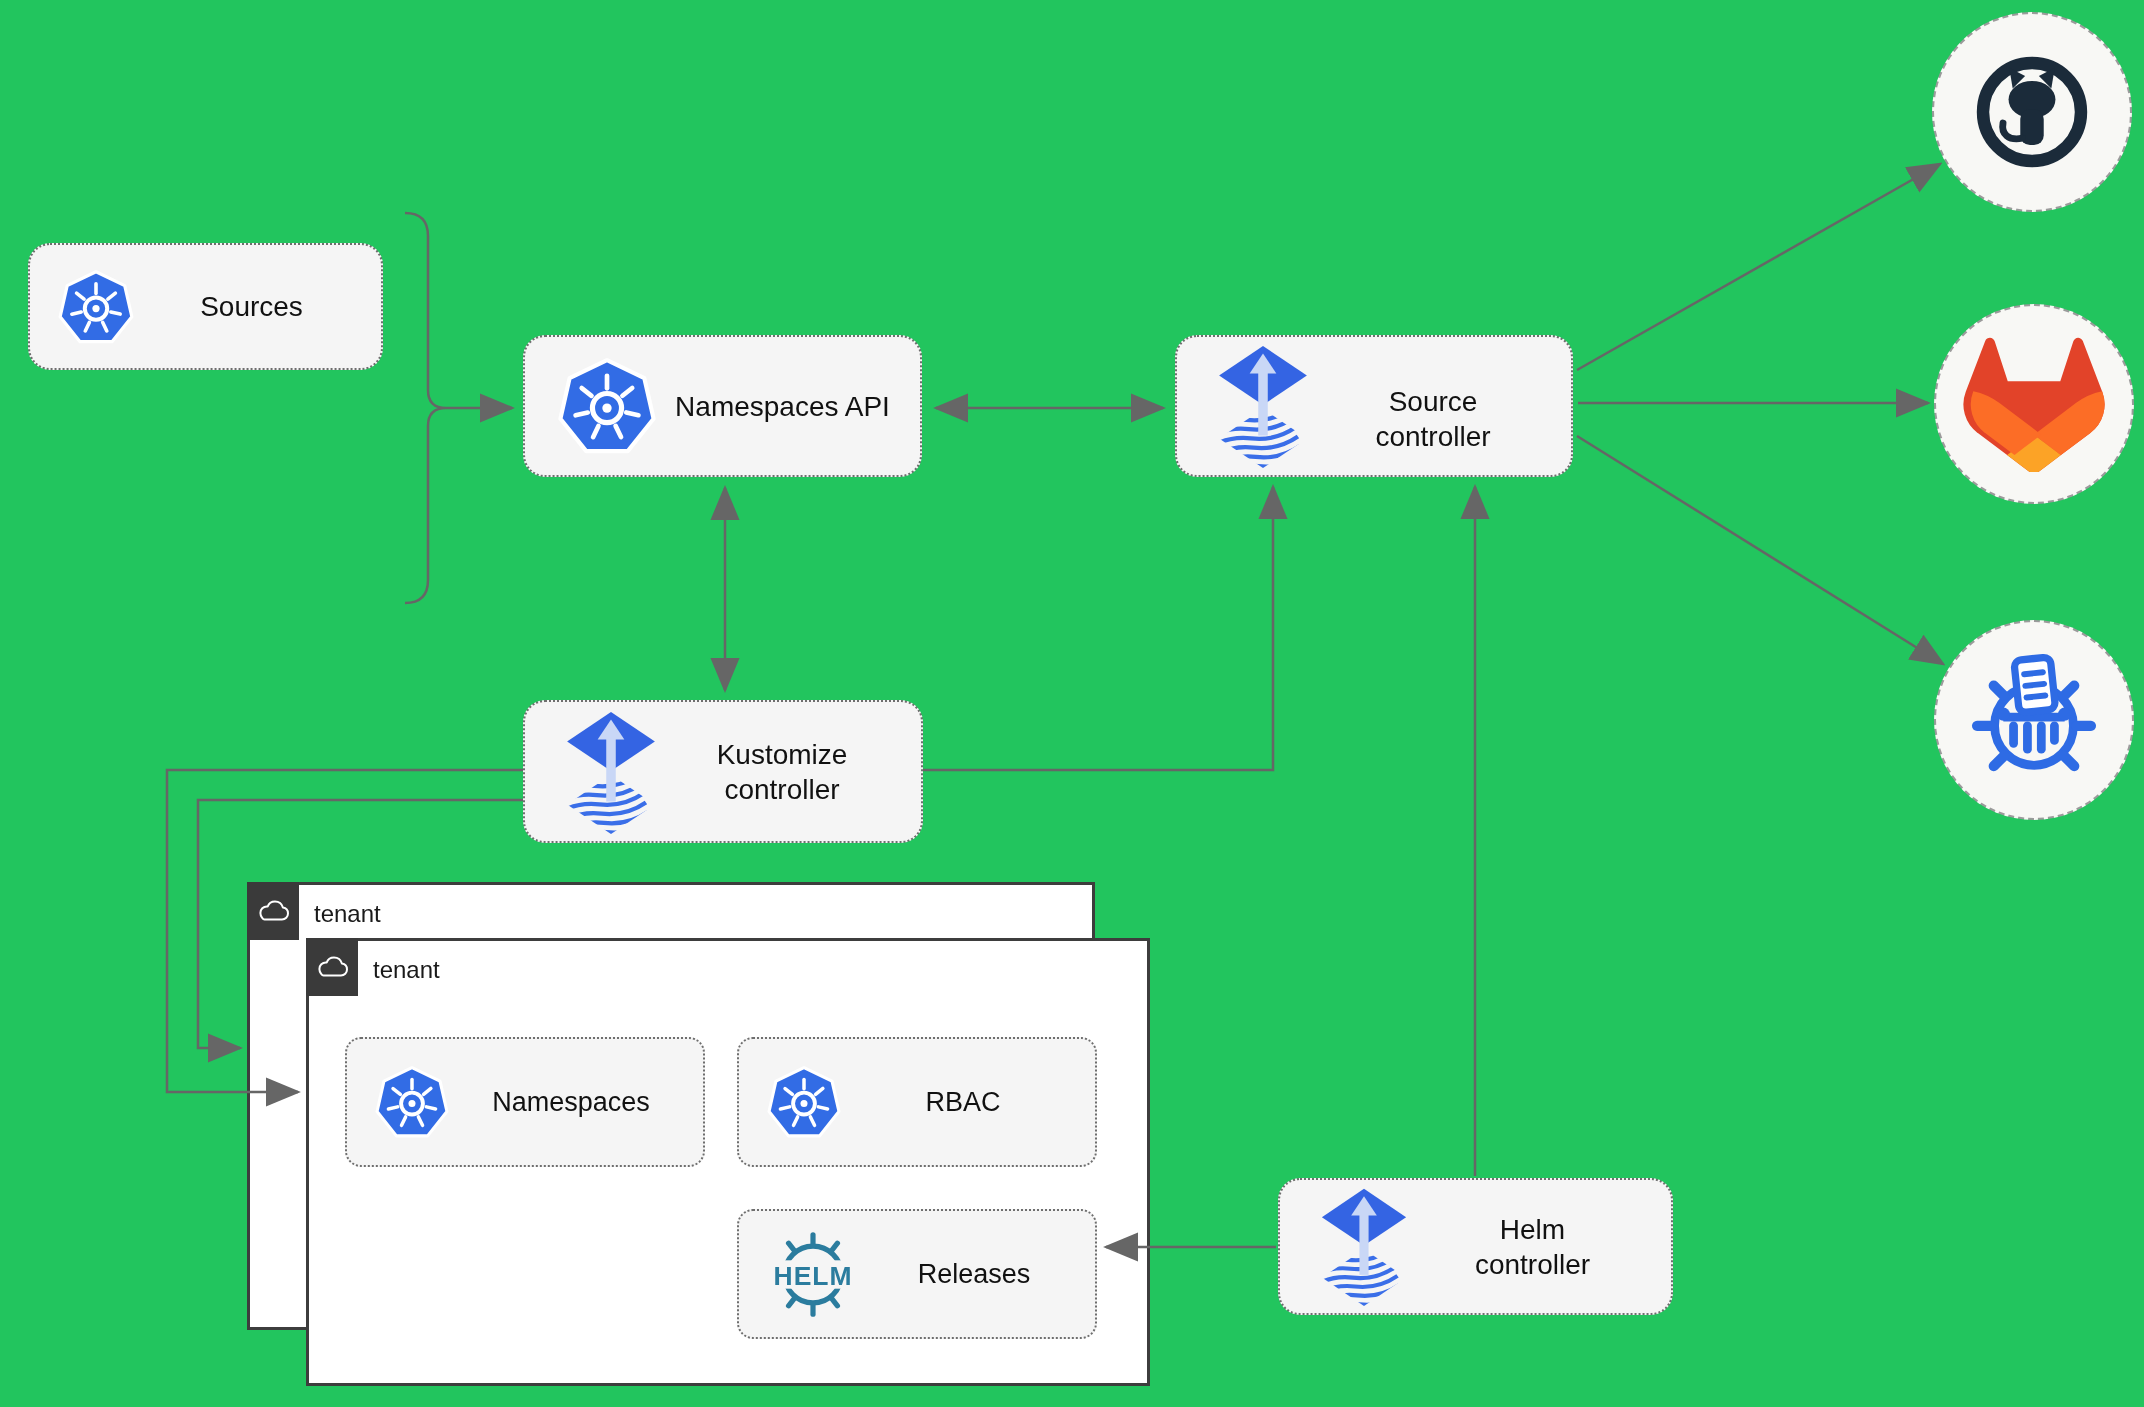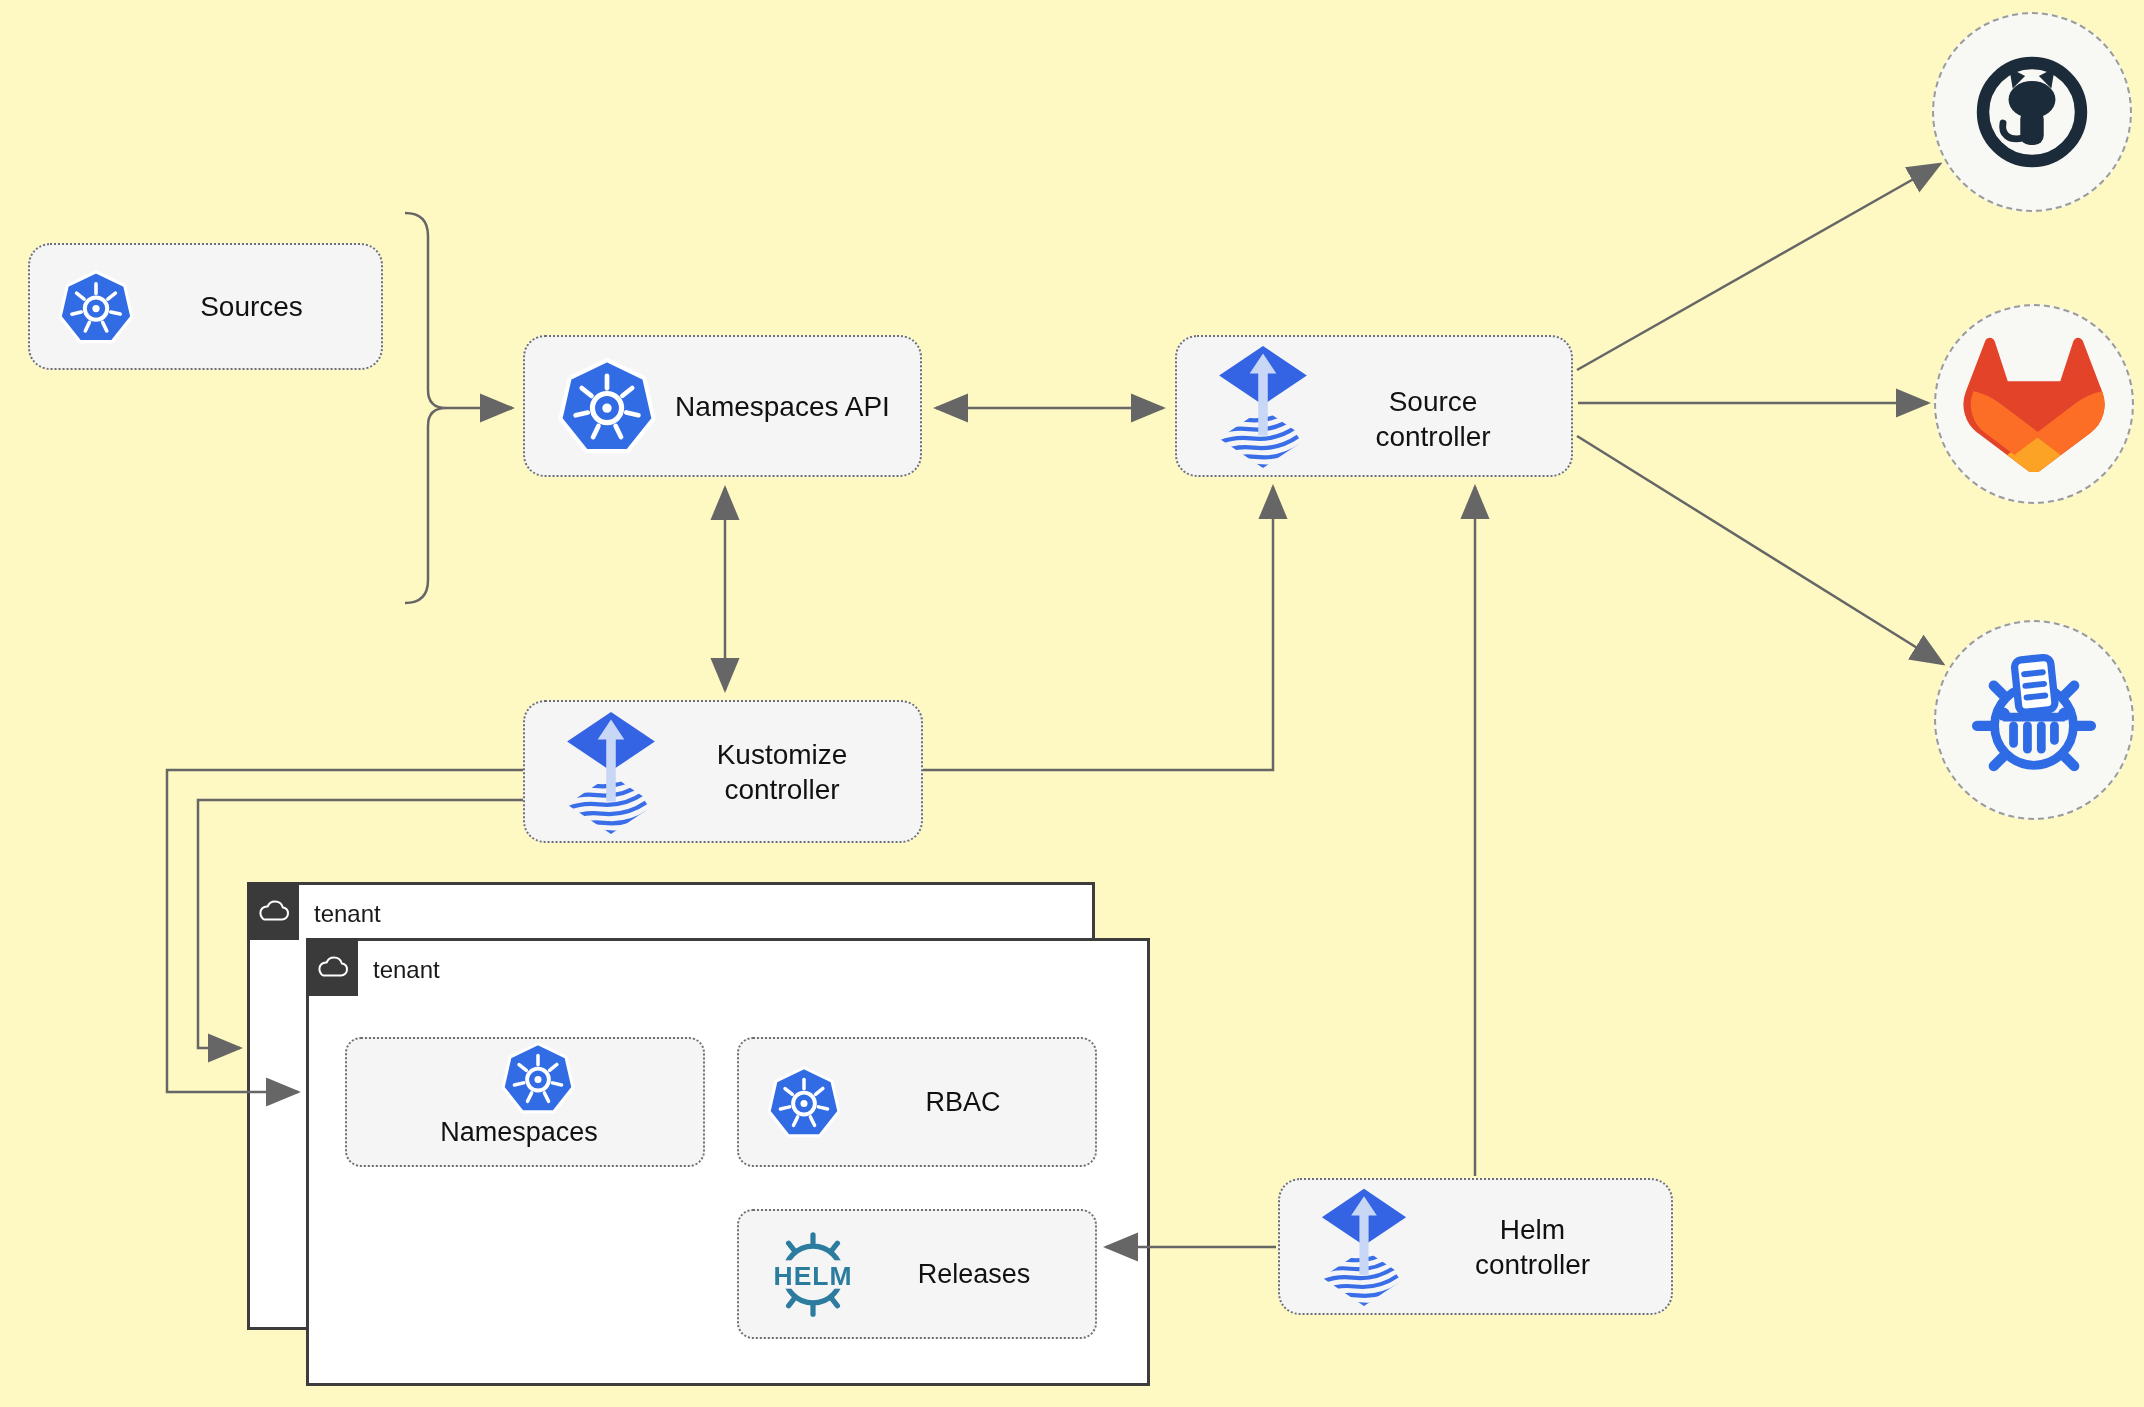--- a/index.html
+++ b/index.html
@@ -1,16 +1,16 @@
 <!DOCTYPE html>
 <html><head>
 <meta charset="utf-8">
 <style>
   html,body{margin:0;padding:0;background:#ffffff;}
-  #canvas{position:relative;width:2144px;height:1407px;background:#fef9c3;overflow:hidden;
+  #canvas{position:relative;width:2144px;height:1407px;background:#22c55e;overflow:hidden;
           font-family:"Liberation Sans",sans-serif;color:#111;}
   .node{position:absolute;background:#f5f5f5;border:2px dotted #6e6e6e;border-radius:22px;
         display:flex;align-items:center;box-sizing:border-box;}
   .node .icon-slot{flex:0 0 auto;display:flex;align-items:center;justify-content:center;}
   .node .label-slot{flex:1 1 auto;display:flex;align-items:center;justify-content:center;
         font-size:28px;line-height:1.25;text-align:center;color:#111;padding-right:14px;}
   .tenant{position:absolute;background:#ffffff;border:3px solid #3d3d3d;box-sizing:border-box;}
   .tenant-badge{position:absolute;left:-3px;top:-3px;width:52px;height:58px;background:#3a3a3a;
         display:flex;align-items:center;justify-content:center;}
   .tenant-label{position:absolute;left:64px;top:0;height:58px;line-height:58px;font-size:24px;color:#1a1a1a;}
@@ -193,21 +193,21 @@
   </div>
 
   <div class="tenant" style="left:306px;top:938px;width:844px;height:448px;">
     <div class="tenant-badge">
       <svg width="36" height="26">
           <use href="#sym-cloud"></use>
         </svg>
     </div>
     <div class="tenant-label">tenant</div>
 
-    <div class="item" style="left:36px;top:96px;width:360px;height:130px;flex-direction:column;">
+    <div class="item" style="left:36px;top:96px;width:360px;height:130px;">
       <span class="icon-slot" style="margin-left:26px;">
         <svg width="78" height="78">
             <use href="#sym-k8s"></use>
           </svg>
         </span>
       <span class="label-slot">Namespaces</span>
     </div>
 
     <div class="item" style="left:428px;top:96px;width:360px;height:130px;">
       <span class="icon-slot" style="margin-left:26px;">

